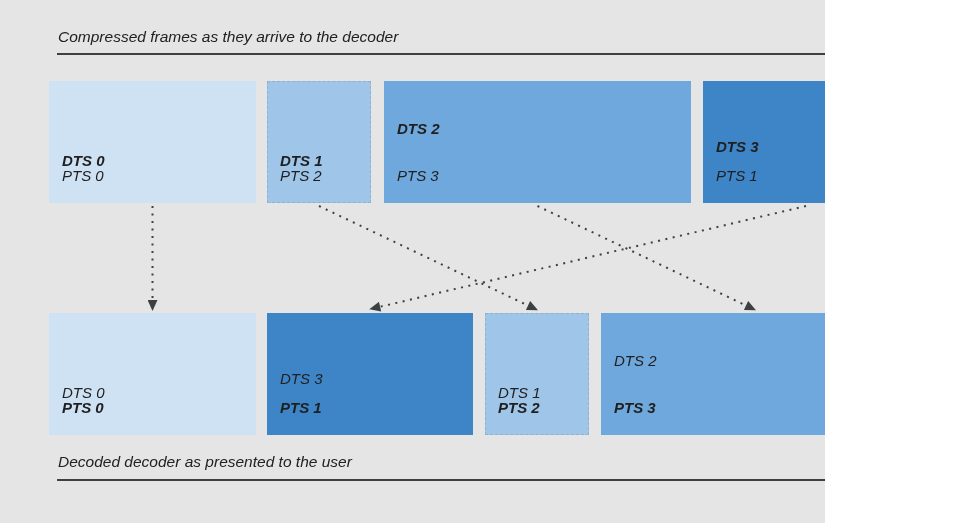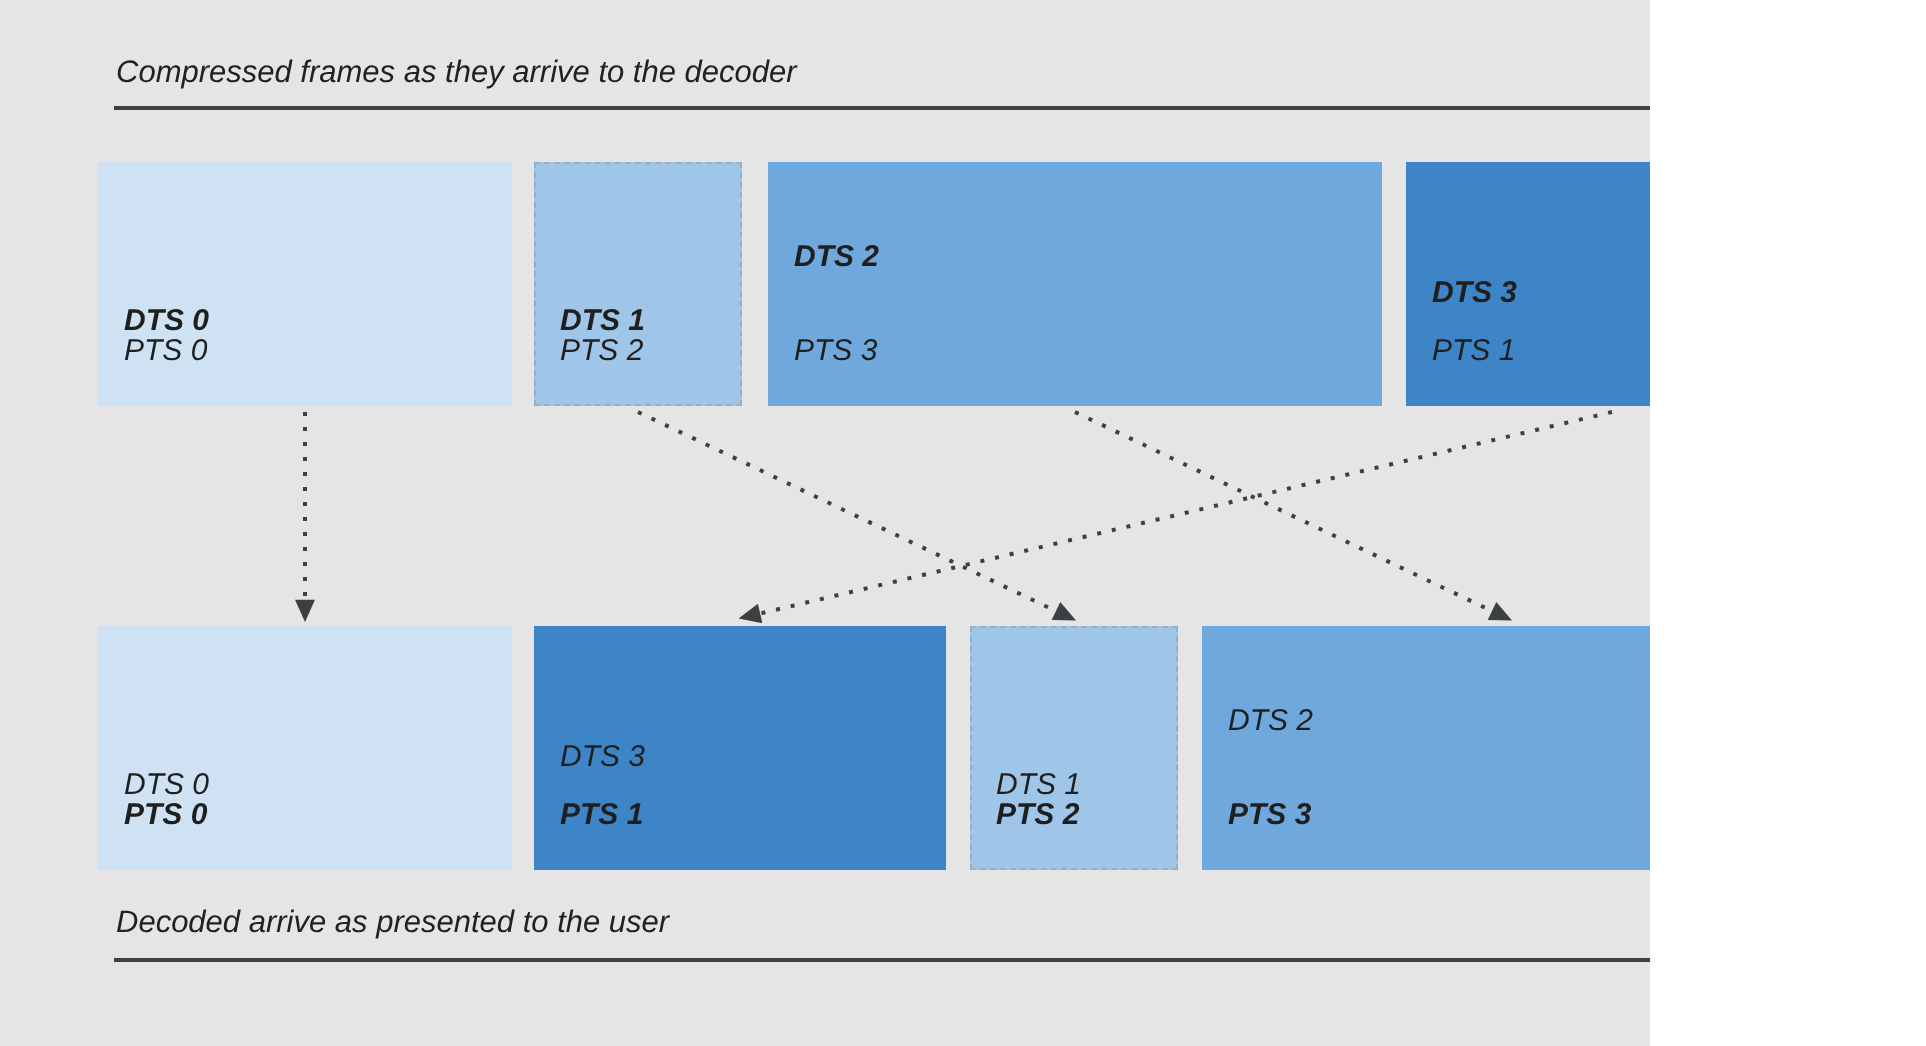--- a/index.html
+++ b/index.html
@@ -140,16 +140,16 @@
     <div class="frame-box b3 marching-border" data-color="light_blue_2">
       <span class="dts-label">DTS 1</span>
       <span class="pts-label">PTS 2</span>
     </div>
     <div class="frame-box b4" data-color="light_blue_1">
       <span class="dts-label">DTS 2</span>
       <span class="pts-label">PTS 3</span>
     </div>
   </div>
 
-  <div class="timeline-label bottom">Decoded arrive as presented to the user</div>
+  <div class="timeline-label bottom">Decoded decoder as presented to the user</div>
   <div class="axis-arrow bottom"></div>
 
 </div>
 
 </body></html>

